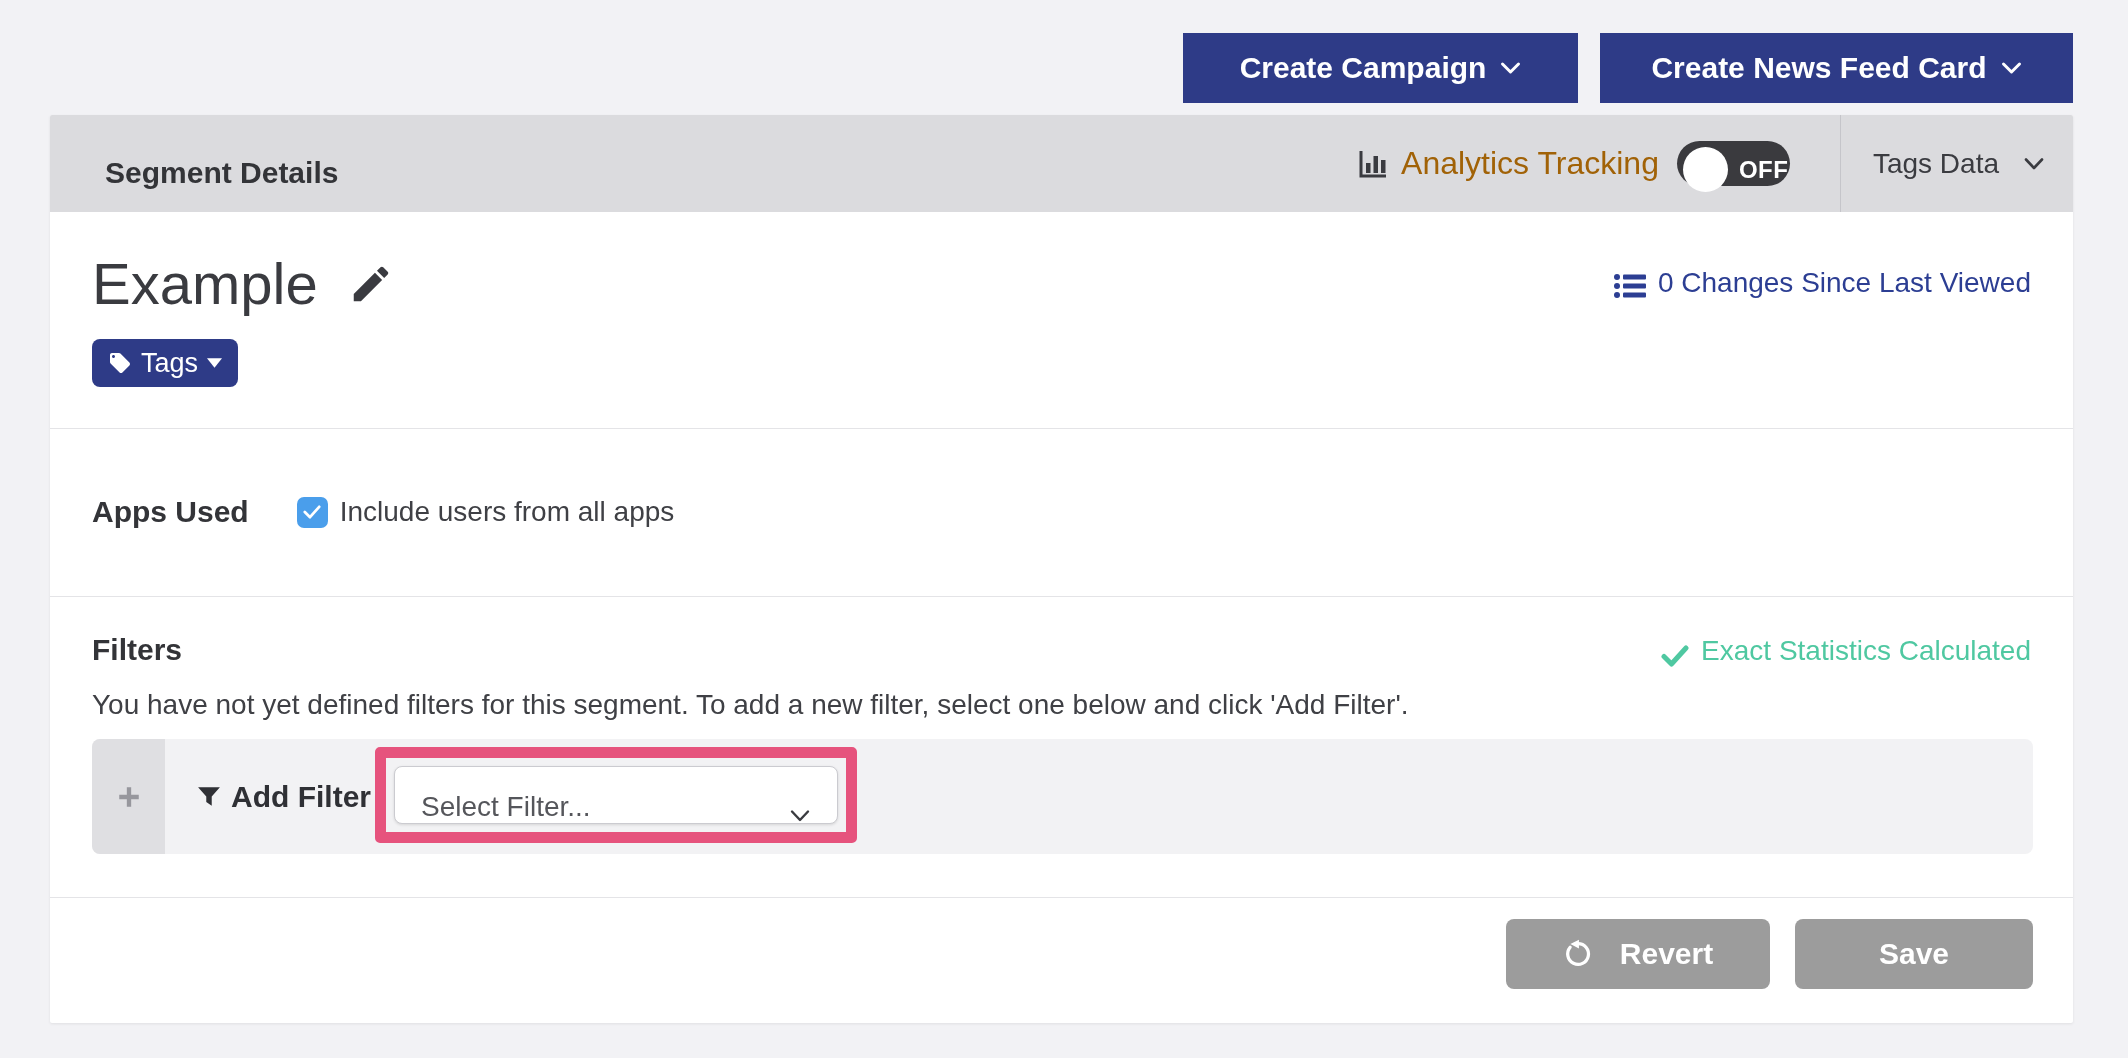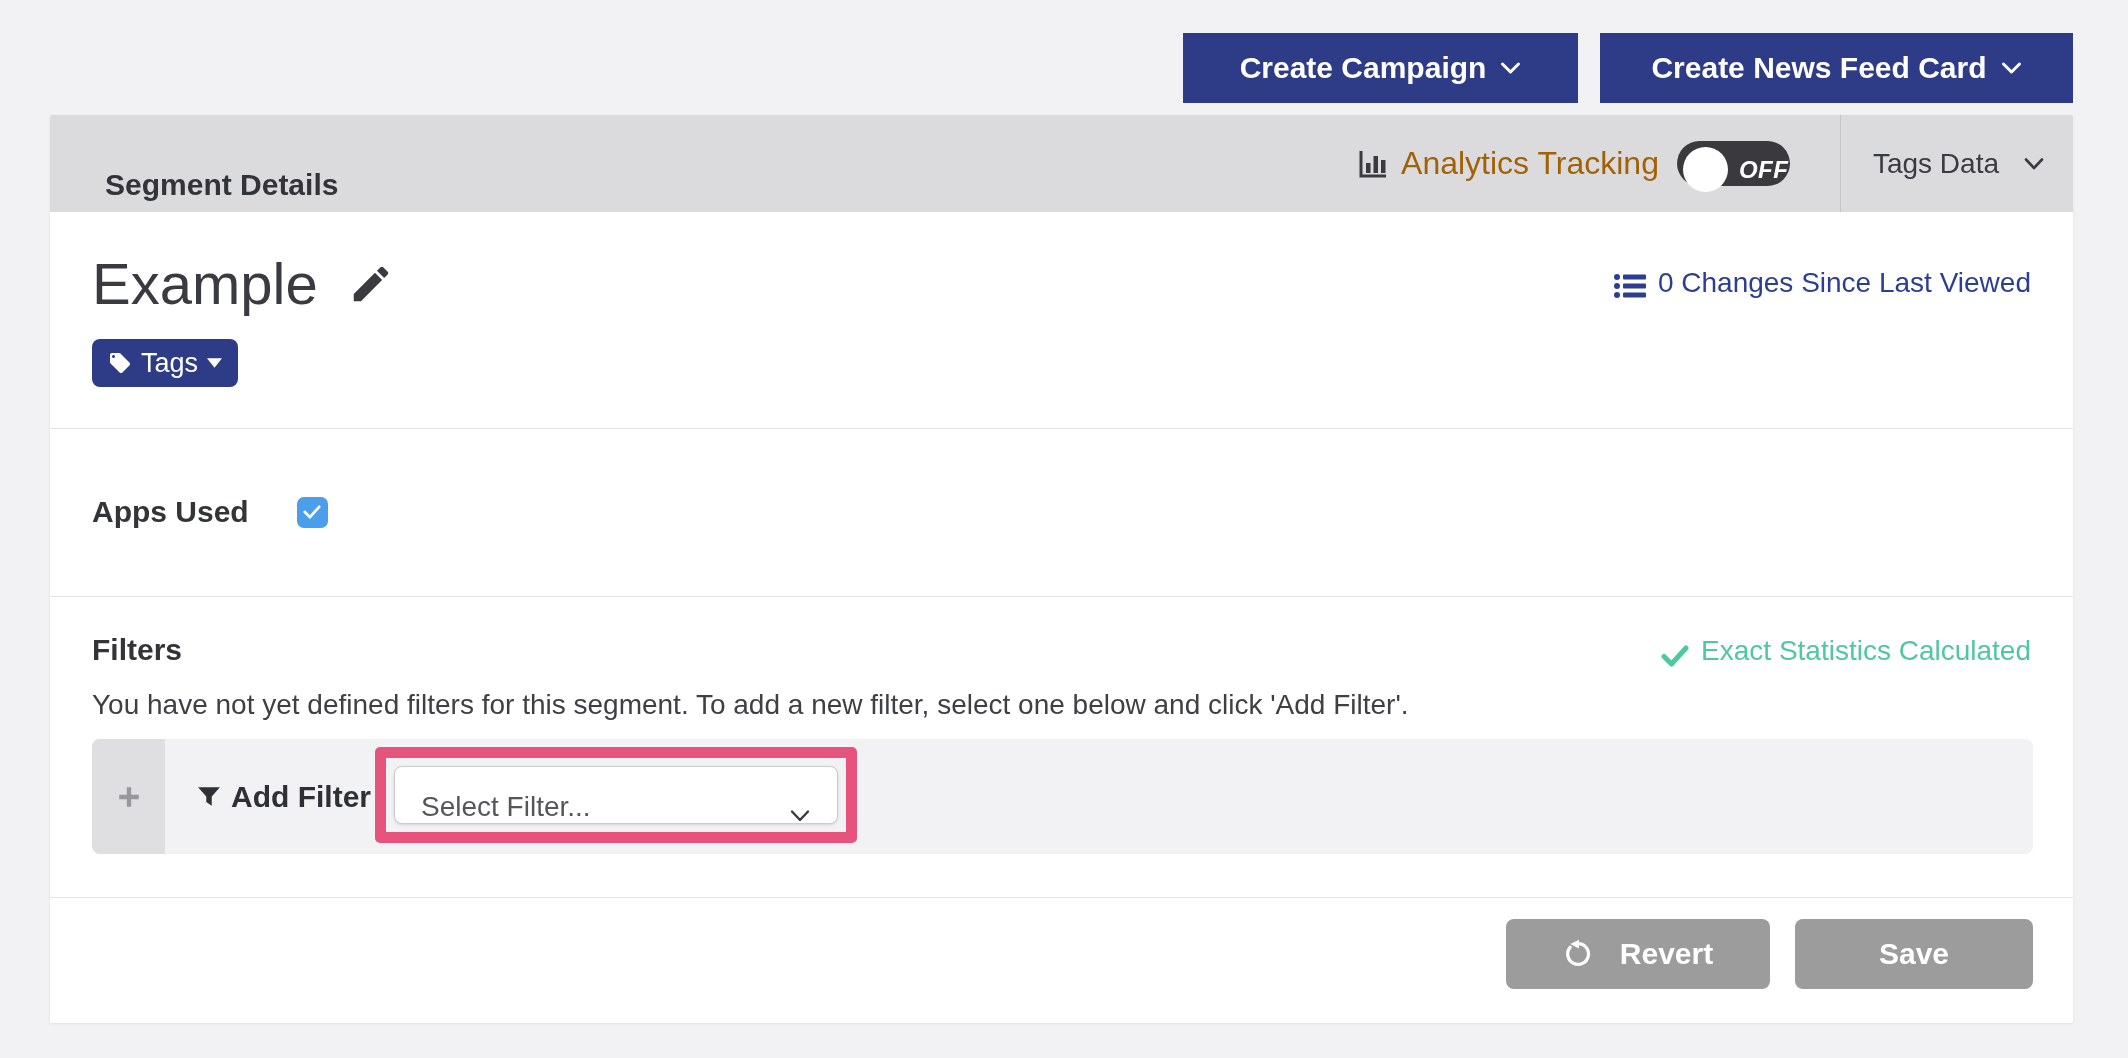--- a/index.html
+++ b/index.html
@@ -28,32 +28,32 @@
   .card{
     position:absolute;left:50px;top:115px;width:2023px;height:908px;
     background:#FFFFFF;border-radius:2px;
     box-shadow:0 1px 3px rgba(0,0,0,0.08);
   }
   .card-header{
     position:absolute;left:0;top:0;right:0;height:97px;
     background:#DBDBDE;border-radius:2px 2px 0 0;
   }
   .header-title{
-    position:absolute;left:55px;top:16px;height:108px;
+    position:absolute;left:55px;top:4px;height:108px;
     display:flex;align-items:center;
     font-size:30px;font-weight:bold;color:#333438;
   }
   .header-right{
     position:absolute;right:0;top:0;height:97px;
     display:flex;align-items:center;padding-right:28px;
   }
   .analytics-label{font-size:32px;font-weight:500;color:#a16207;margin-left:12px;}
   .toggle{
     width:113px;height:45px;border-radius:29px;background:#3A3A3E;
-    margin-left:18px;position:relative;cursor:pointer;flex:none;font-style:italic;
+    margin-left:18px;position:relative;cursor:pointer;flex:none;
   }
   .toggle-knob{
     position:absolute;left:6px;top:6px;width:45px;height:45px;
     border-radius:50%;background:#FFFFFF;
   }
   .toggle-text{
     position:absolute;left:62px;top:0;height:57px;display:flex;align-items:center;
     color:#FFFFFF;font-size:24px;font-weight:bold;letter-spacing:0.5px;
   }
   .header-vdivider{width:1px;height:97px;background:#C5C5CA;margin-left:50px;}
@@ -239,20 +239,21 @@
 
     <div class="hdivider d1"></div>
 
     <div class="apps-row">
       <span class="apps-label">Apps Used</span>
       <span class="checkbox">
         <svg width="20" height="16" viewBox="0 0 24 20">
             <path d="M3 10 L9.5 16.5 L21 3.5" stroke="#FFFFFF" stroke-width="3.4" fill="none" stroke-linecap="round" stroke-linejoin="round"></path>
           </svg>
       </span>
+      <span class="apps-check-label">Include users from all apps</span>
     </div>
 
     <div class="hdivider d2"></div>
 
     <div class="filters-label">Filters</div>
 
     <div class="filters-status">
       <span class="icon">
         <svg width="28" height="22" viewBox="0 0 28 22">
             <path d="M3 11.5 L10.5 19 L25 3" stroke="#4FC8A1" stroke-width="5" fill="none" stroke-linecap="round" stroke-linejoin="round"></path>

